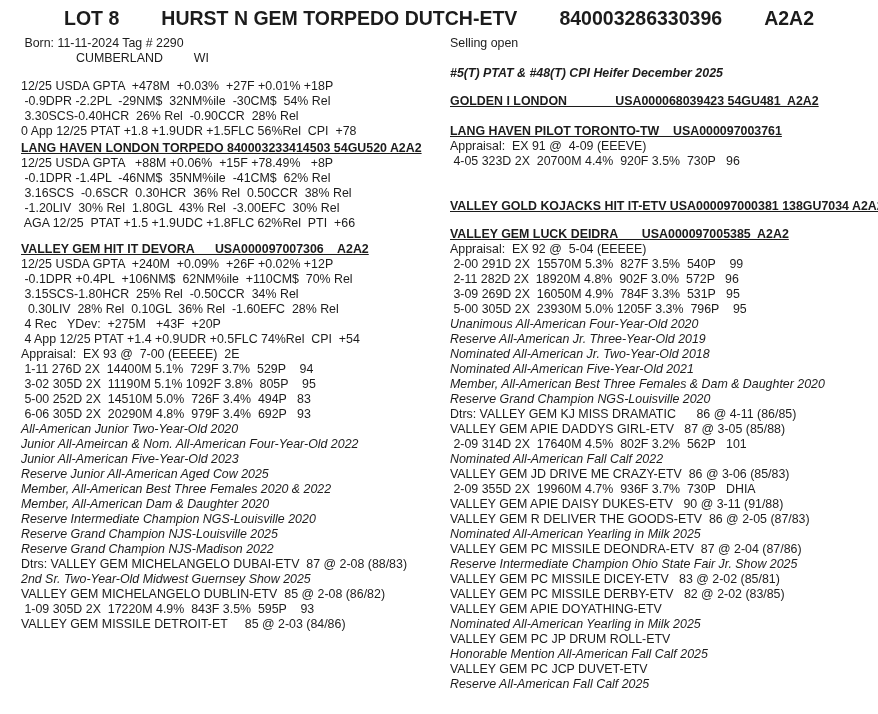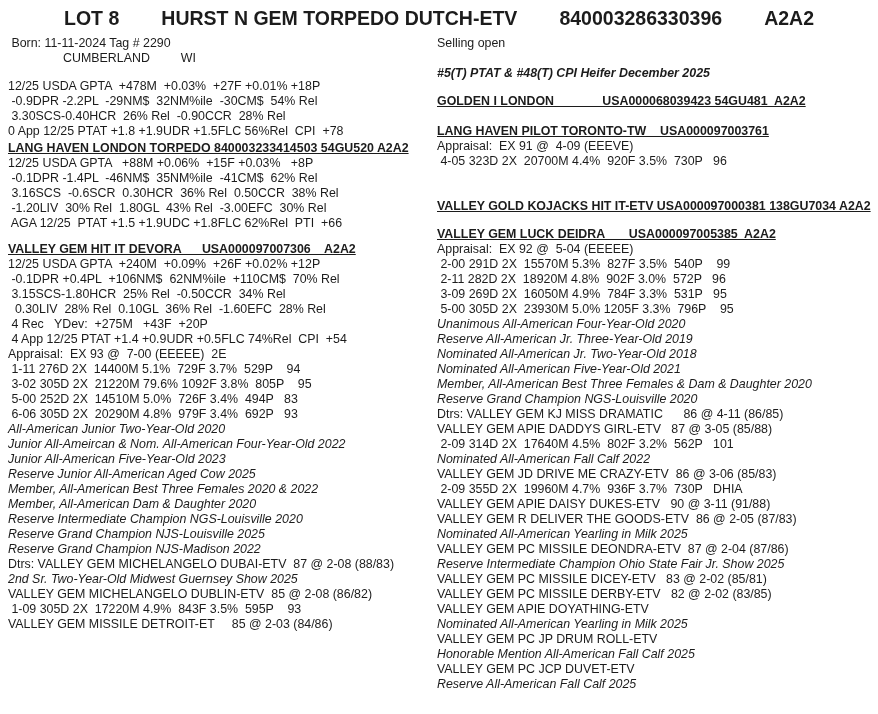--- a/index.html
+++ b/index.html
@@ -19,21 +19,21 @@
     font-size: 19.5px;
     margin: 7px 64px 6px 64px;
     white-space: pre;
   }
   .page {
     display: flex;
     align-items: flex-start;
   }
   .col-left {
     width: 429px;
-    padding-left: 8px;
+    padding-left: 21px;
     flex: none;
   }
   .col-right {
     flex: 1;
     padding-left: 0;
   }
   .block { margin-top: 13px; }
   .block:first-child { margin-top: 0; }
   .line {
     white-space: pre;
@@ -67,37 +67,37 @@
         <div class="line" data-name="location-line">                CUMBERLAND         WI</div>
       </div>
       <div class="block" data-name="animal-genomic-eval">
         <div class="line" data-name="genomic-eval-line">12/25 USDA GPTA  +478M  +0.03%  +27F +0.01% +18P</div>
         <div class="line" data-name="genomic-eval-line"> -0.9DPR -2.2PL  -29NM$  32NM%ile  -30CM$  54% Rel</div>
         <div class="line" data-name="genomic-eval-line"> 3.30SCS-0.40HCR  26% Rel  -0.90CCR  28% Rel</div>
         <div class="line" data-name="genomic-eval-line">0 App 12/25 PTAT +1.8 +1.9UDR +1.5FLC 56%Rel  CPI  +78</div>
       </div>
       <div class="block" data-name="sire-block">
         <div class="line bu" data-name="pedigree-name">LANG HAVEN LONDON TORPEDO 840003233414503 54GU520 A2A2</div>
-        <div class="line" data-name="genomic-eval-line">12/25 USDA GPTA   +88M +0.06%  +15F +0.03%   +8P</div>
+        <div class="line" data-name="genomic-eval-line">12/25 USDA GPTA   +88M +0.06%  +15F +78.49%   +8P</div>
         <div class="line" data-name="genomic-eval-line"> -0.1DPR -1.4PL  -46NM$  35NM%ile  -41CM$  62% Rel</div>
         <div class="line" data-name="genomic-eval-line"> 3.16SCS  -0.6SCR  0.30HCR  36% Rel  0.50CCR  38% Rel</div>
         <div class="line" data-name="genomic-eval-line"> -1.20LIV  30% Rel  1.80GL  43% Rel  -3.00EFC  30% Rel</div>
         <div class="line" data-name="genomic-eval-line"> AGA 12/25  PTAT +1.5 +1.9UDC +1.8FLC 62%Rel  PTI  +66</div>
       </div>
       <div class="block" data-name="dam-block">
         <div class="line bu" data-name="pedigree-name">VALLEY GEM HIT IT DEVORA      USA000097007306    A2A2</div>
         <div class="line" data-name="genomic-eval-line">12/25 USDA GPTA  +240M  +0.09%  +26F +0.02% +12P</div>
         <div class="line" data-name="genomic-eval-line"> -0.1DPR +0.4PL  +106NM$  62NM%ile  +110CM$  70% Rel</div>
         <div class="line" data-name="genomic-eval-line"> 3.15SCS-1.80HCR  25% Rel  -0.50CCR  34% Rel</div>
         <div class="line" data-name="genomic-eval-line">  0.30LIV  28% Rel  0.10GL  36% Rel  -1.60EFC  28% Rel</div>
         <div class="line" data-name="genomic-eval-line"> 4 Rec   YDev:  +275M   +43F  +20P</div>
         <div class="line" data-name="genomic-eval-line"> 4 App 12/25 PTAT +1.4 +0.9UDR +0.5FLC 74%Rel  CPI  +54</div>
         <div class="line" data-name="appraisal-line">Appraisal:  EX 93 @  7-00 (EEEEE)  2E</div>
         <div class="line" data-name="lactation-record"> 1-11 276D 2X  14400M 5.1%  729F 3.7%  529P    94</div>
-        <div class="line" data-name="lactation-record"> 3-02 305D 2X  21220M 79.6% 1092F 3.8%  805P    95</div>
+        <div class="line" data-name="lactation-record"> 3-02 305D 2X  11190M 5.1% 1092F 3.8%  805P    95</div>
         <div class="line" data-name="lactation-record"> 5-00 252D 2X  14510M 5.0%  726F 3.4%  494P   83</div>
         <div class="line" data-name="lactation-record"> 6-06 305D 2X  20290M 4.8%  979F 3.4%  692P   93</div>
         <div class="line i" data-name="show-award">All-American Junior Two-Year-Old 2020</div>
         <div class="line i" data-name="show-award">Junior All-Ameircan &amp; Nom. All-American Four-Year-Old 2022</div>
         <div class="line i" data-name="show-award">Junior All-American Five-Year-Old 2023</div>
         <div class="line i" data-name="show-award">Reserve Junior All-American Aged Cow 2025</div>
         <div class="line i" data-name="show-award">Member, All-American Best Three Females 2020 &amp; 2022</div>
         <div class="line i" data-name="show-award">Member, All-American Dam &amp; Daughter 2020</div>
         <div class="line i" data-name="show-award">Reserve Intermediate Champion NGS-Louisville 2020</div>
         <div class="line i" data-name="show-award">Reserve Grand Champion NJS-Louisville 2025</div>

